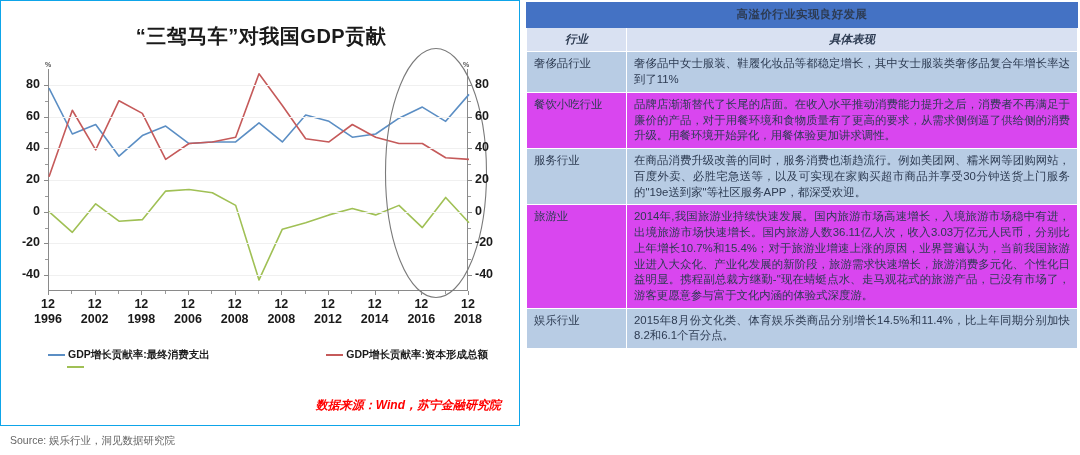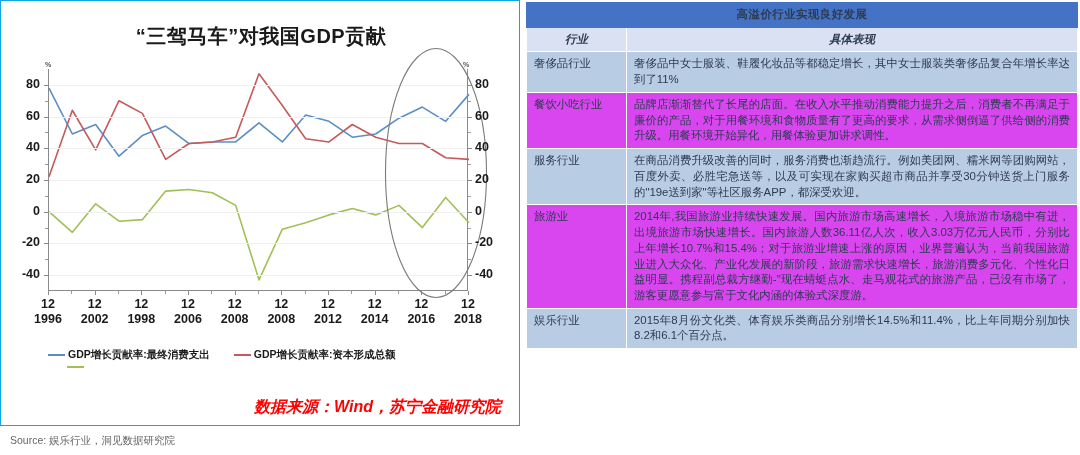--- a/index.html
+++ b/index.html
@@ -45,29 +45,29 @@
     position:absolute;font-size:12.5px;color:#1a1a1a;font-weight:bold;
     text-align:center;width:44px;
   }
   .xtick .m{display:block;line-height:15px;text-align:center;}
   .xtick .y{display:block;line-height:15px;}
 
   .legend{
     position:absolute;left:47px;top:347px;width:440px;
     font-size:10.5px;color:#1a1a1a;font-weight:bold;
   }
-  .legend-row{display:flex;align-items:center;gap:0;margin-bottom:4px;}
+  .legend-row{display:flex;align-items:center;gap:0;margin-bottom:4px;justify-content:space-between;}
   .legend-item{display:flex;align-items:center;}
   .legend-item .swatch{display:inline-block;width:17px;height:2px;margin-right:3px;}
   .legend-gap{width:24px;}
   .legend-indent{margin-left:19px;}
 
   .source-note{
     position:absolute;right:18px;top:396px;
-    font-size:16px;color:#ff0000;font-weight:bold;font-style:italic;
+    font-size:12px;color:#ff0000;font-weight:bold;font-style:italic;
   }
 
   svg.lines{position:absolute;left:0;top:0;width:420px;height:222px;overflow:visible;}
   .ellipse-hl{position:absolute;left:383px;top:46px;width:104px;height:252px;pointer-events:none;}
 
   
   .table-panel{
     position:absolute;left:526px;top:2px;width:552px;height:448px;
     box-sizing:border-box;background:#fff;
   }

